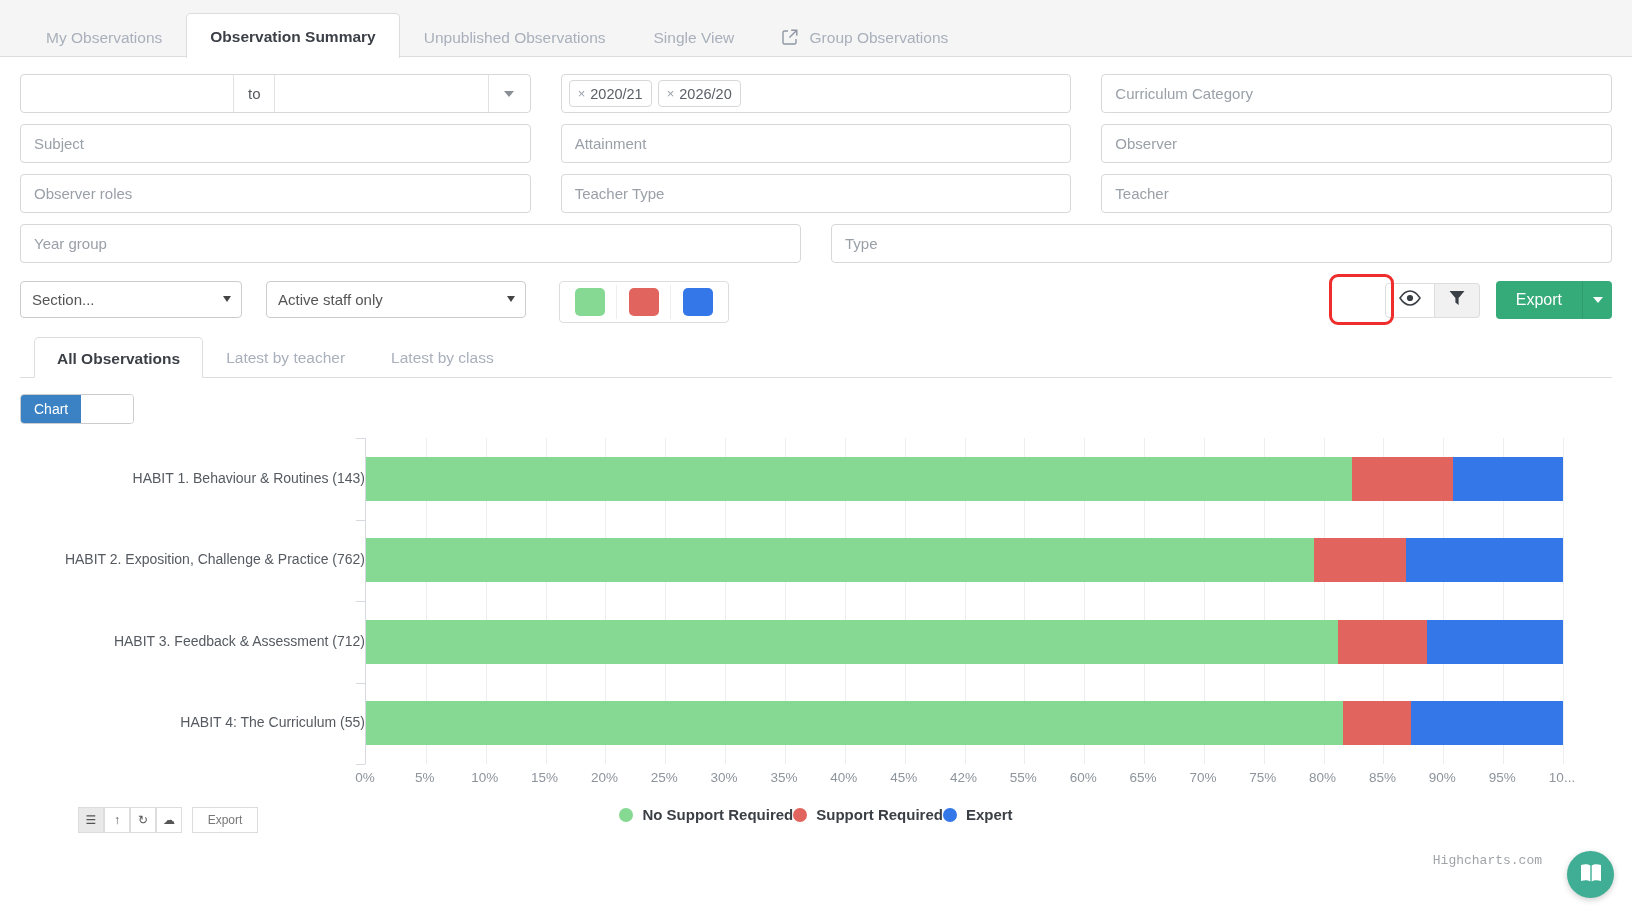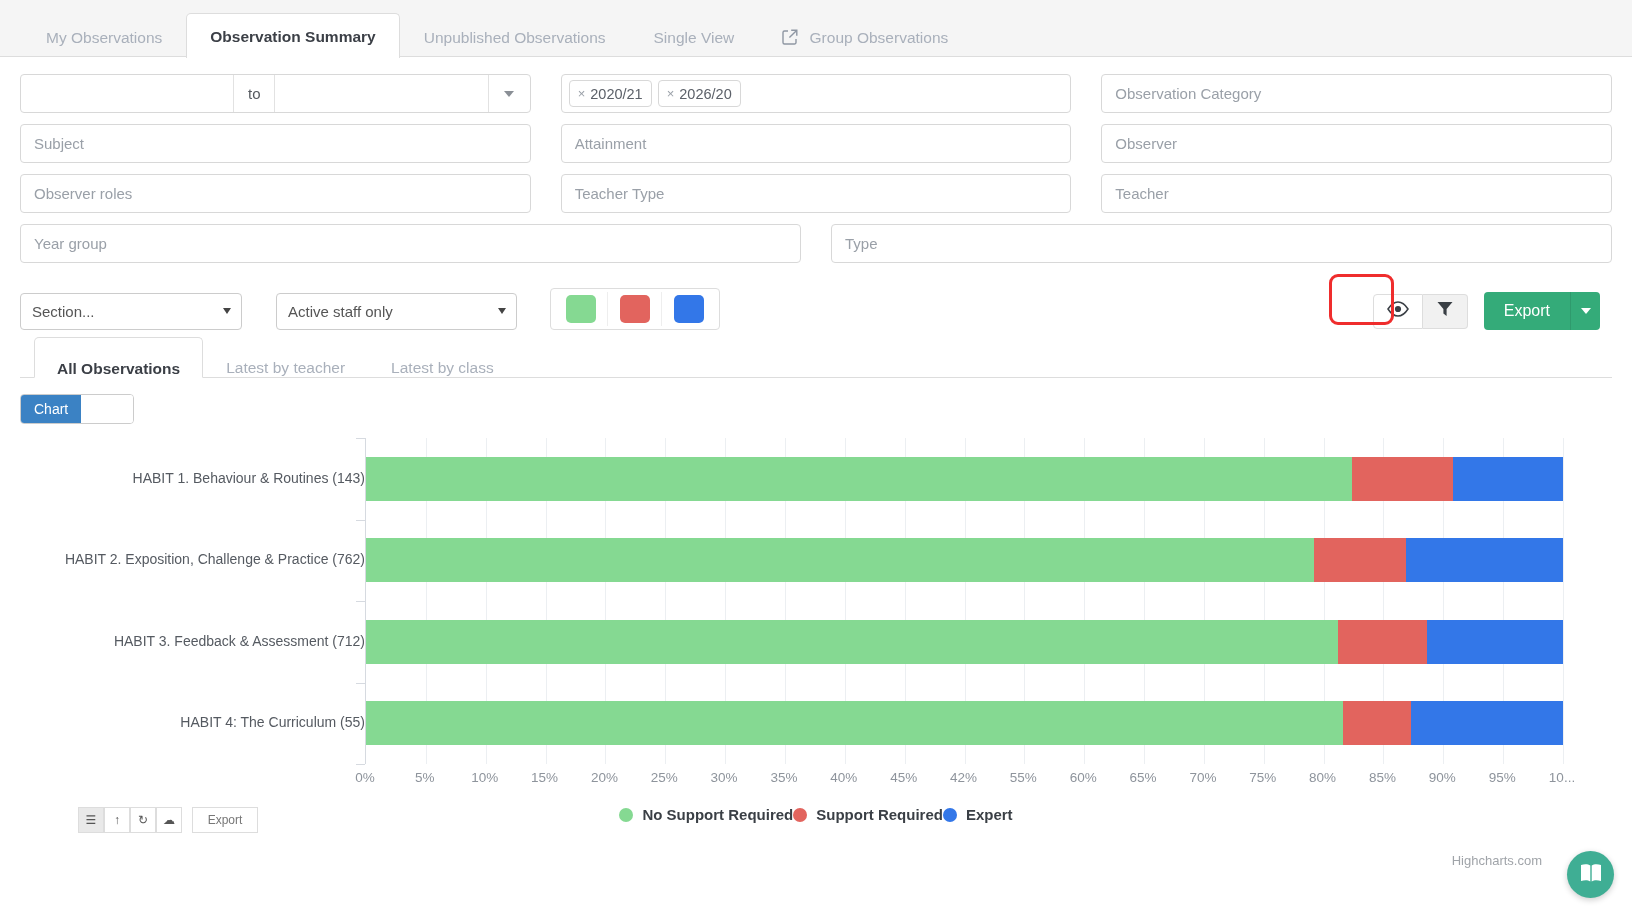--- a/index.html
+++ b/index.html
@@ -138,22 +138,22 @@
   }
   .tag .x {
     color:#9aa0a8;
     margin-right:5px;
     font-size:13px;
   }
 
   
   .controls {
     display:flex;
-    align-items:flex-end;
-    padding:7px 32px 0 20px;
+    align-items:flex-start;
+    padding:7px 20px 0 20px;
     height:56px;
     position:relative;
   }
   .selwrap { position:relative; }
   select.sel {
     -webkit-appearance:none;
     appearance:none;
     height:37px;
     border:1px solid #ccc;
     border-radius:4px;
@@ -167,21 +167,21 @@
     content:"";
     position:absolute;
     right:11px; top:15px;
     width:0;height:0;
     border-left:4.5px solid transparent;
     border-right:4.5px solid transparent;
     border-top:6px solid #444;
     pointer-events:none;
   }
   #sel-section { width:222px; }
-  #sel-staff { width:241px; margin-left:34px; }
+  #sel-staff { width:260px; margin-left:24px; }
 
   .swatchgroup {
     margin-left:33px;
     display:flex;
     border:1px solid #ddd;
     border-radius:4px;
     background:#fff;
     padding:3px;
     height:42px;
     align-items:center;
@@ -262,21 +262,21 @@
   .innertabs {
     display:flex;
     border-bottom:1px solid #ddd;
     align-items:flex-end;
     height:42px;
     padding-left:14px;
   }
   .innertabs .itab {
     font-size:15.5px;
     color:#a9b0bb;
-    padding:10px 22px;
+    padding:0 22px;
     height:41px;
     line-height:41px;
     border:1px solid transparent;
     border-radius:5px 5px 0 0;
     cursor:pointer;
     white-space:nowrap;
   }
   .innertabs .itab.active {
     color:#3b3f46;
     font-weight:bold;
@@ -368,20 +368,21 @@
   }
   .legitem { display:flex; align-items:center; gap:9px; cursor:pointer; }
   .legdot { width:14px;height:14px;border-radius:50%; }
   .legtxt { font-size:15px; font-weight:bold; color:#3a3f45; }
 
   .credit {
     position:absolute;
     right:90px; top:853px;
     font-size:13px;
     color:#a0a4a9;
+    font-family:Liberation Mono, monospace;
   }
 
   
   .bottomtools {
     position:absolute;
     left:58px; bottom:-5px;
     display:flex;
     gap:0;
     align-items:center;
   }
@@ -463,21 +464,21 @@
           <span class="x">×</span>
           <span>2020/21</span>
         </span>
         <span class="tag">
           <span class="x">×</span>
           <span>2026/20</span>
         </span>
       </div>
     </div>
     <div class="fcol">
-      <div class="inp">Observation Category</div>
+      <div class="inp">Curriculum Category</div>
     </div>
   </div>
 
   <div class="frow">
     <div class="fcol">
       <div class="inp">Subject</div>
     </div>
     <div class="fcol">
       <div class="inp">Attainment</div>
     </div>

